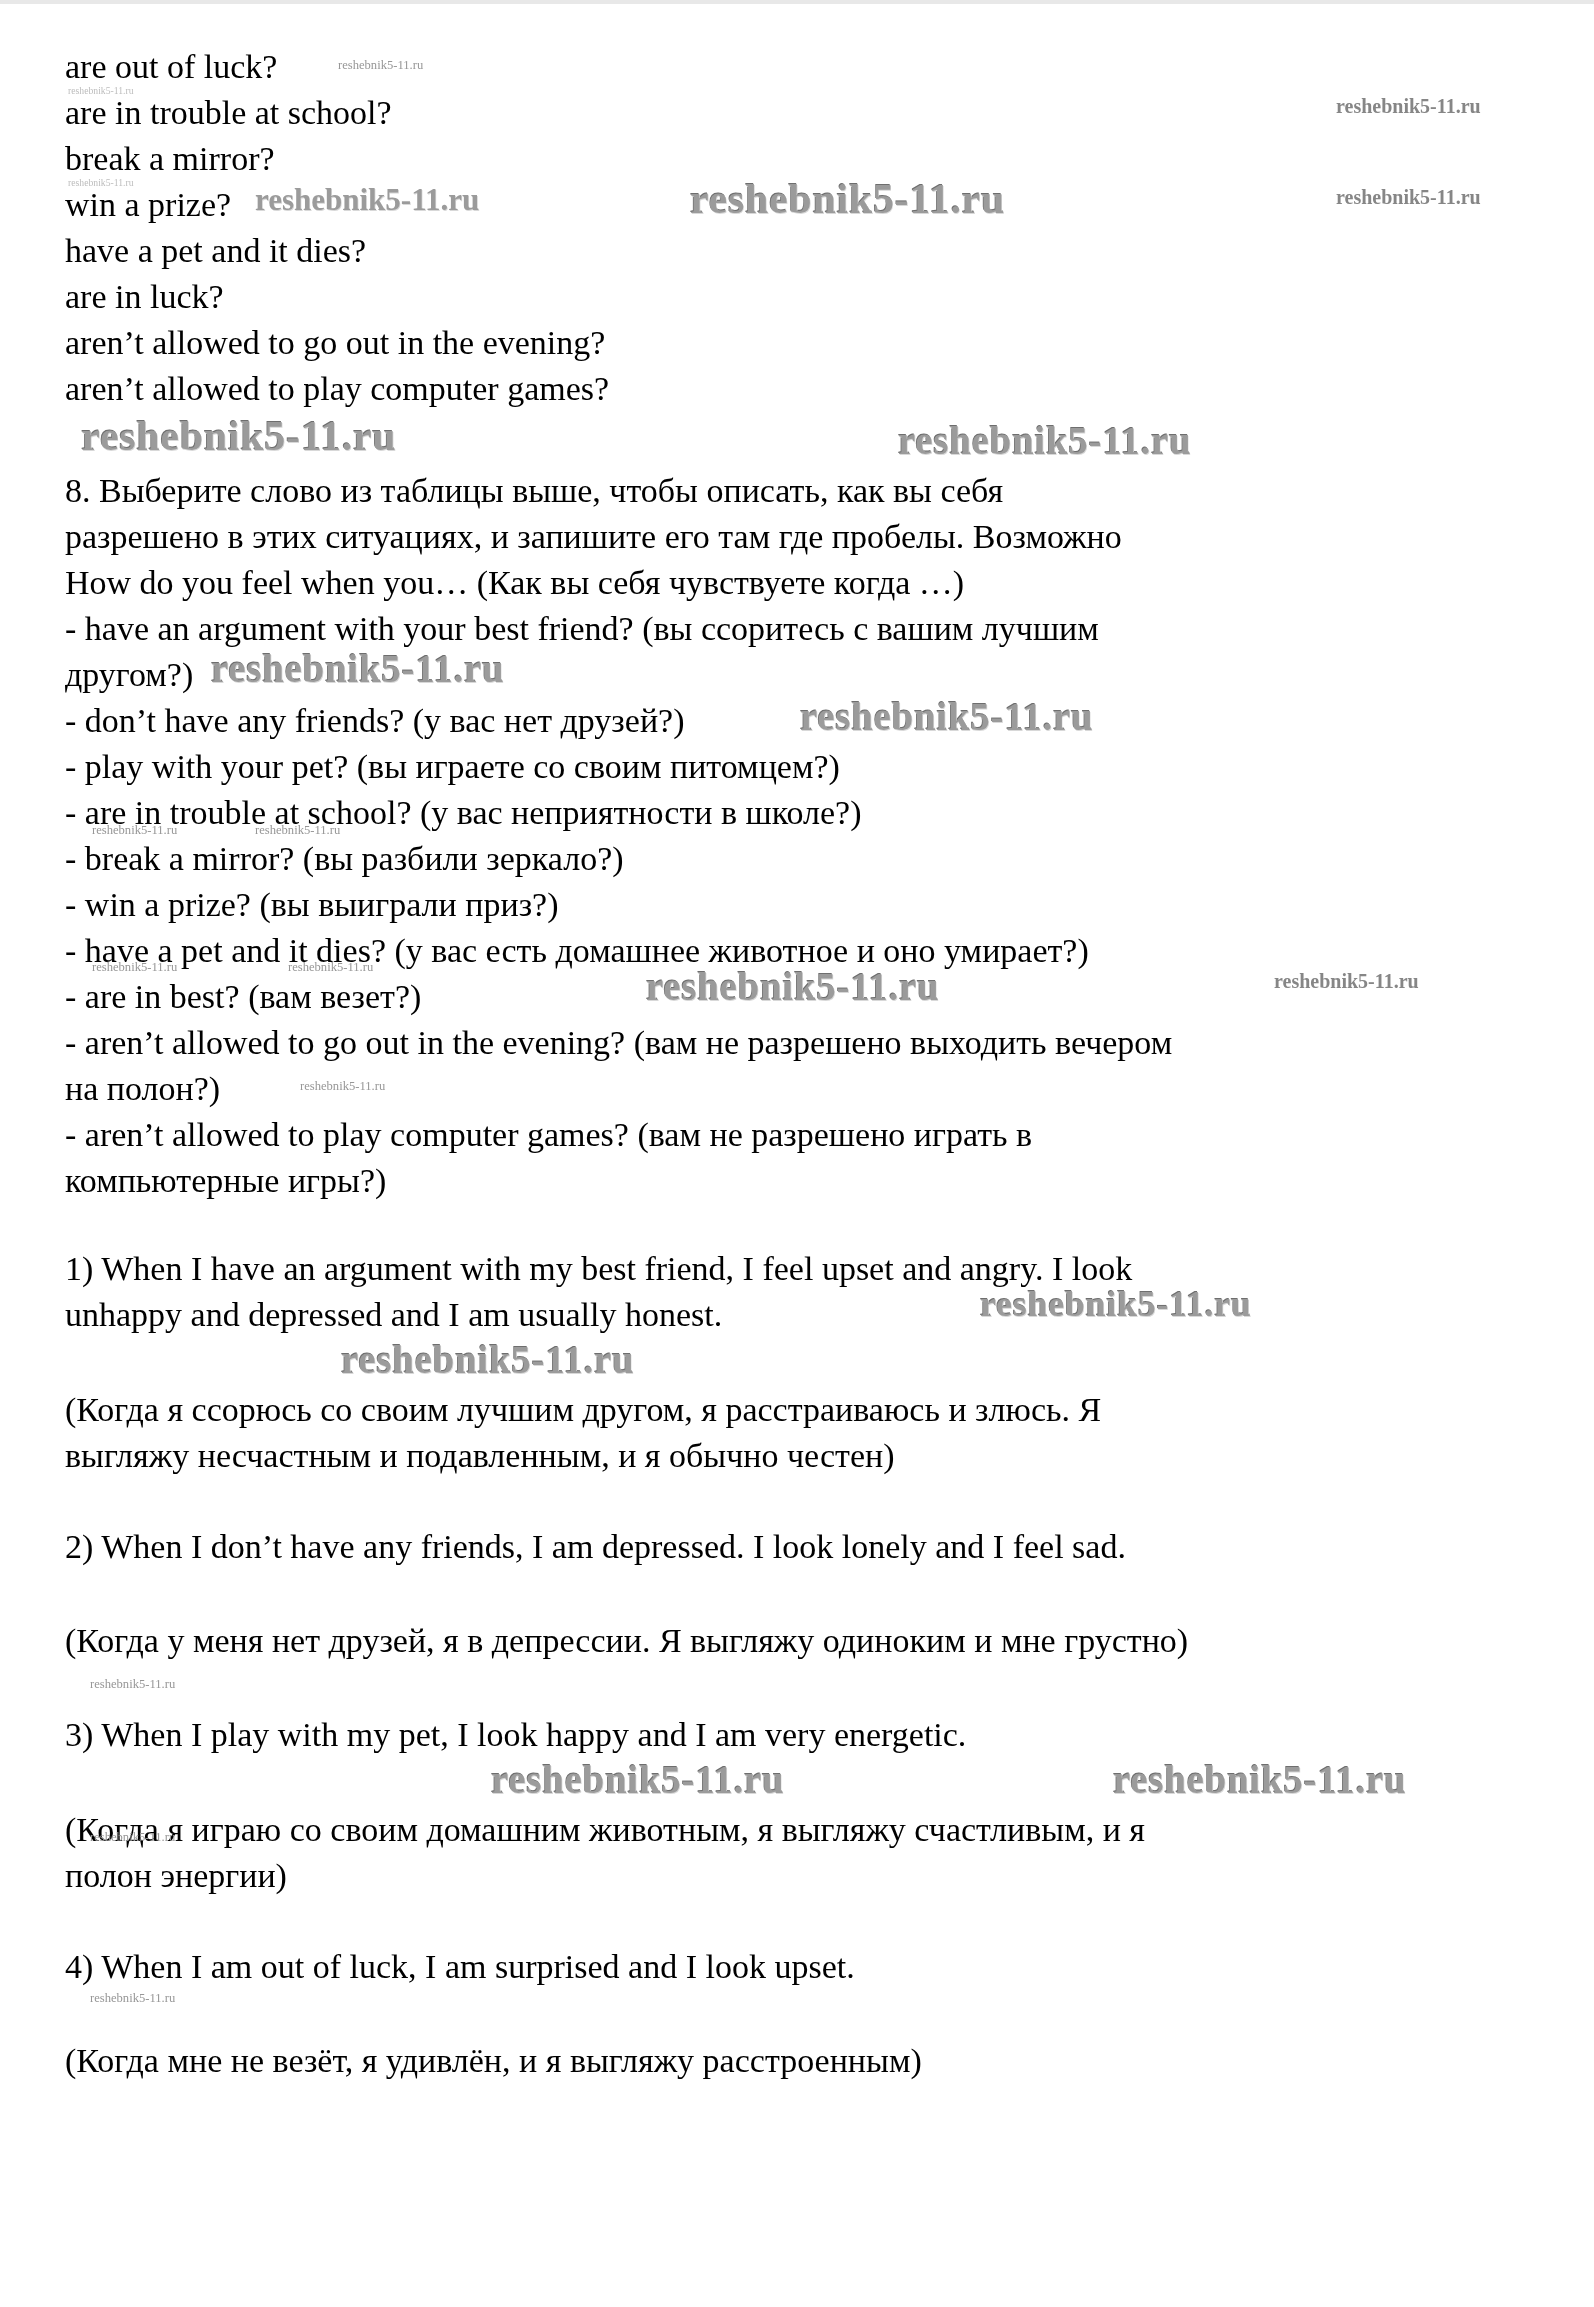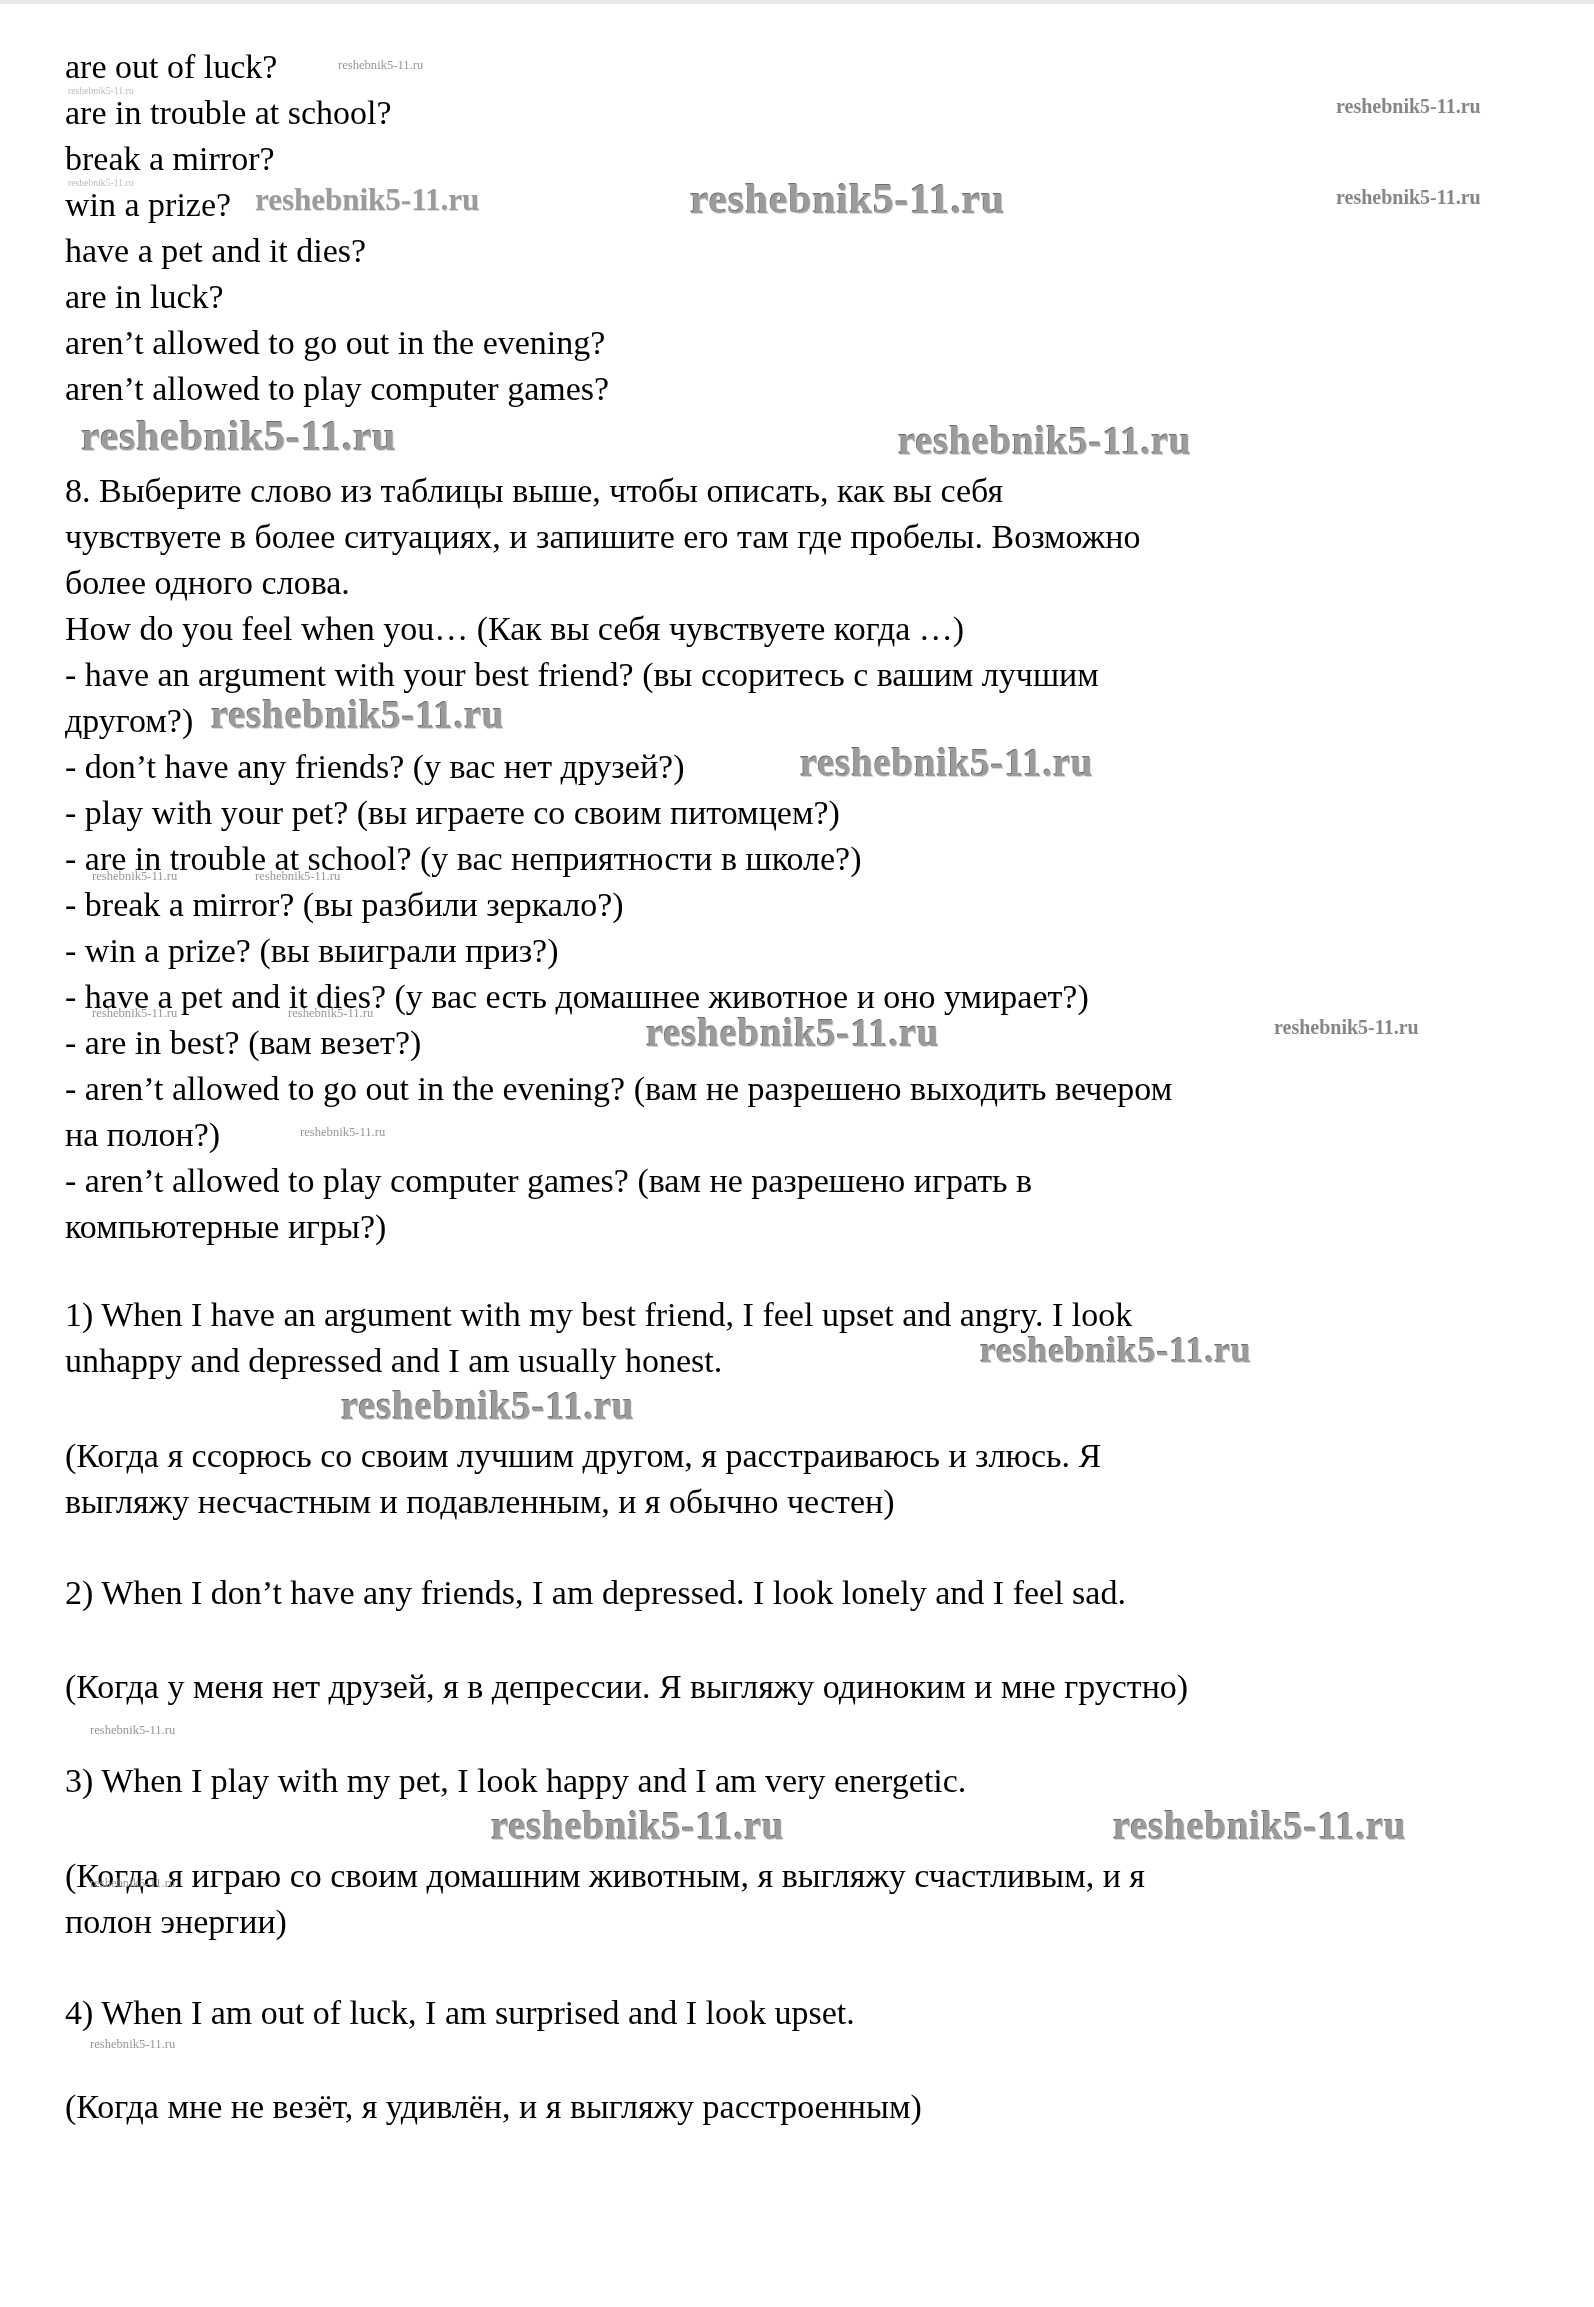--- a/index.html
+++ b/index.html
@@ -76,24 +76,21 @@
 
   <div class="wmrow">
     <span class="wm wm-lg" style="left:16.3px;top:3px;font-size:42px;">reshebnik5-11.ru</span>
     <span class="wm wm-lg" style="left:833px;top:9px;">reshebnik5-11.ru</span>
   </div>
 
   <div class="line bold mt10">
     <span>8. Выберите слово из таблицы выше, чтобы описать, как вы себя</span>
   </div>
   <div class="line bold">
-    <span>чувствуете в более ситуациях, и запишите его там где пробелы. Возможно</span>
-  </div>
-  <div class="line bold">
-    <span>более одного слова.</span>
+    <span>разрешено в этих ситуациях, и запишите его там где пробелы. Возможно</span>
   </div>
 
   <div class="line">
     <span>How do you feel when you… (Как вы себя чувствуете когда …)</span>
   </div>
 
   <div class="line">
     <span>- have an argument with your best friend? (вы ссоритесь с вашим лучшим</span>
   </div>
   <div class="line">

